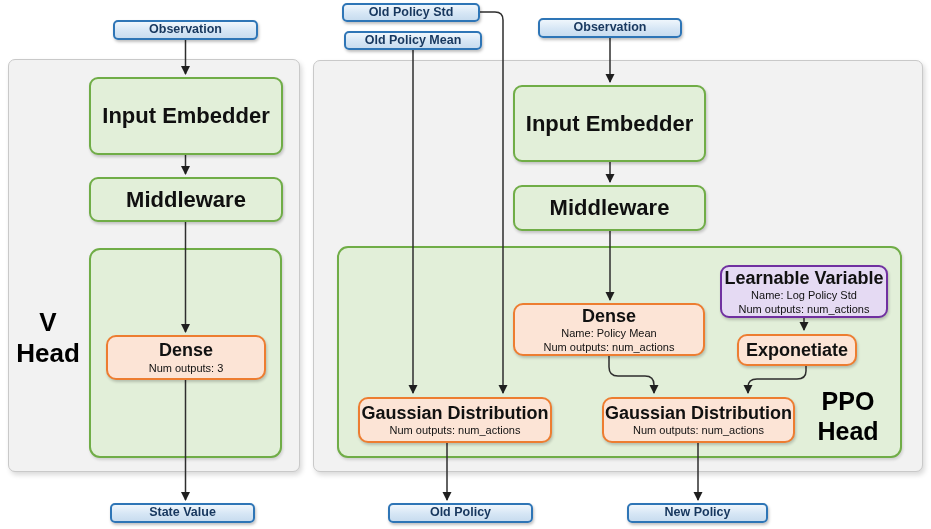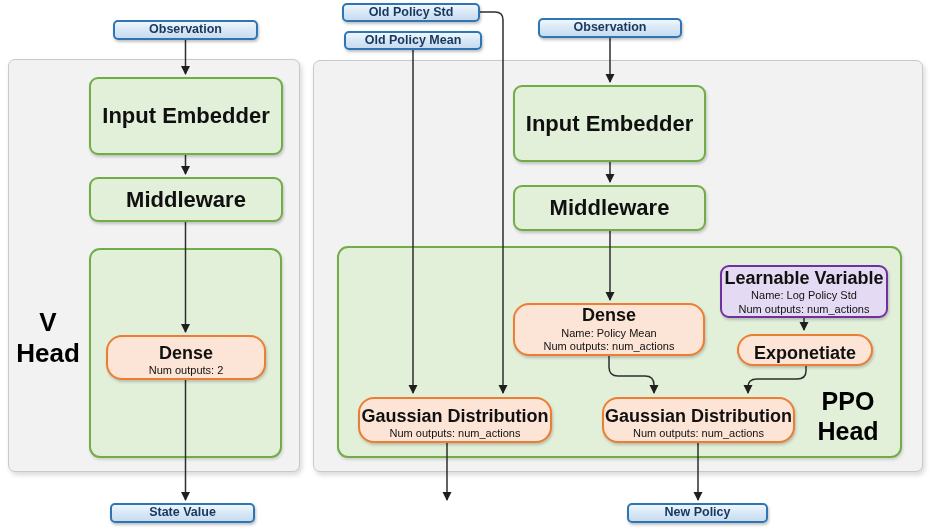--- a/index.html
+++ b/index.html
@@ -13,22 +13,22 @@
 
   .gcont{position:absolute;background:#E2EFD9;border:2.4px solid #70AD47;
          border-radius:11px;box-shadow:1px 2px 3px rgba(0,0,0,.14);box-sizing:border-box;}
   .c-v{left:89px;top:248px;width:193px;height:210px;}
   .c-ppo{left:337px;top:246px;width:565px;height:212px;}
 
   .node{position:absolute;display:flex;flex-direction:column;align-items:center;
         justify-content:center;text-align:center;box-sizing:border-box;line-height:1.25;}
   .gbig{background:#E2EFD9;border:2.2px solid #70AD47;border-radius:9px;
         font-size:22px;font-weight:bold;color:#101010;box-shadow:1px 2px 3px rgba(0,0,0,.2);}
-  .orange{background:#FCE4D6;border:2.4px solid #ED7D31;border-radius:16px;
-        box-shadow:1px 2px 3px rgba(0,0,0,.2);justify-content:flex-end;}
+  .orange{background:#FCE4D6;border:2.4px solid #ED7D31;border-radius:10px;
+        box-shadow:1px 2px 3px rgba(0,0,0,.2);}
   .purple{background:#E5DAF3;border:2.6px solid #7030A0;border-radius:9px;
         box-shadow:1px 2px 3px rgba(0,0,0,.2);}
   .blue{background:linear-gradient(180deg,#eff6fc 0%,#d6e6f5 55%,#c8dcef 100%);
         border:2.4px solid #2E75B6;border-radius:5px;font-size:12.5px;font-weight:bold;
         color:#17375E;box-shadow:1px 2px 3px rgba(0,0,0,.25);}
   .t{font-weight:bold;font-size:18px;color:#111;}
   .s{font-size:11px;color:#111;font-weight:normal;}
 
   
   .n-obs-l {left:113px;top:20px; width:145px;height:20px;}
@@ -37,21 +37,21 @@
   .n-dn-l  {left:106px;top:335px;width:160px;height:45px;}
   .n-sv    {left:110px;top:503px;width:145px;height:20px;}
 
   .n-ops   {left:342px;top:3px;  width:138px;height:19px;}
   .n-opm   {left:344px;top:31px; width:138px;height:19px;}
   .n-obs-r {left:538px;top:18px; width:144px;height:20px;}
   .n-ie-r  {left:513px;top:85px; width:193px;height:77px;}
   .n-mw-r  {left:513px;top:185px;width:193px;height:46px;}
   .n-dn-r  {left:513px;top:303px;width:192px;height:53px;}
   .n-lv    {left:720px;top:265px;width:168px;height:53px;}
-  .n-exp   {left:737px;top:334px;width:136px;height:32px;}
+  .n-exp   {left:737px;top:334px;width:120px;height:32px;}
   .n-go    {left:358px;top:397px;width:194px;height:46px;}
   .n-gn    {left:602px;top:397px;width:193px;height:46px;}
   .n-oldp  {left:388px;top:503px;width:145px;height:20px;}
   .n-newp  {left:627px;top:503px;width:141px;height:20px;}
 
   .headlbl{position:absolute;text-align:center;font-weight:bold;color:#000;
            font-size:26px;line-height:1.2;}
   .vlbl {left:9px;  top:307px;width:78px;}
   .ppolbl{left:803px;top:386px;width:90px;font-size:25px;text-align:center;}
 
@@ -96,21 +96,21 @@
     <span>Observation</span>
   </div>
   <div class="node gbig n-ie-l">
     <span>Input Embedder</span>
   </div>
   <div class="node gbig n-mw-l">
     <span>Middleware</span>
   </div>
   <div class="node orange n-dn-l">
     <div class="t">Dense</div>
-    <div class="s">Num outputs: 2</div>
+    <div class="s">Num outputs: 3</div>
   </div>
   <div class="node blue n-sv">
     <span>State Value</span>
   </div>
   <div class="headlbl vlbl">
     <div>V</div>
     <div>Head</div>
   </div>
 
   <div class="node blue n-ops">
@@ -142,20 +142,23 @@
     <div class="t">Exponetiate</div>
   </div>
   <div class="node orange n-go">
     <div class="t">Gaussian Distribution</div>
     <div class="s">Num outputs: num_actions</div>
   </div>
   <div class="node orange n-gn">
     <div class="t">Gaussian Distribution</div>
     <div class="s">Num outputs: num_actions</div>
   </div>
+  <div class="node blue n-oldp">
+    <span>Old Policy</span>
+  </div>
   <div class="node blue n-newp">
     <span>New Policy</span>
   </div>
   <div class="headlbl ppolbl">
     <div>PPO</div>
     <div>Head</div>
   </div>
 
 </div>
 

